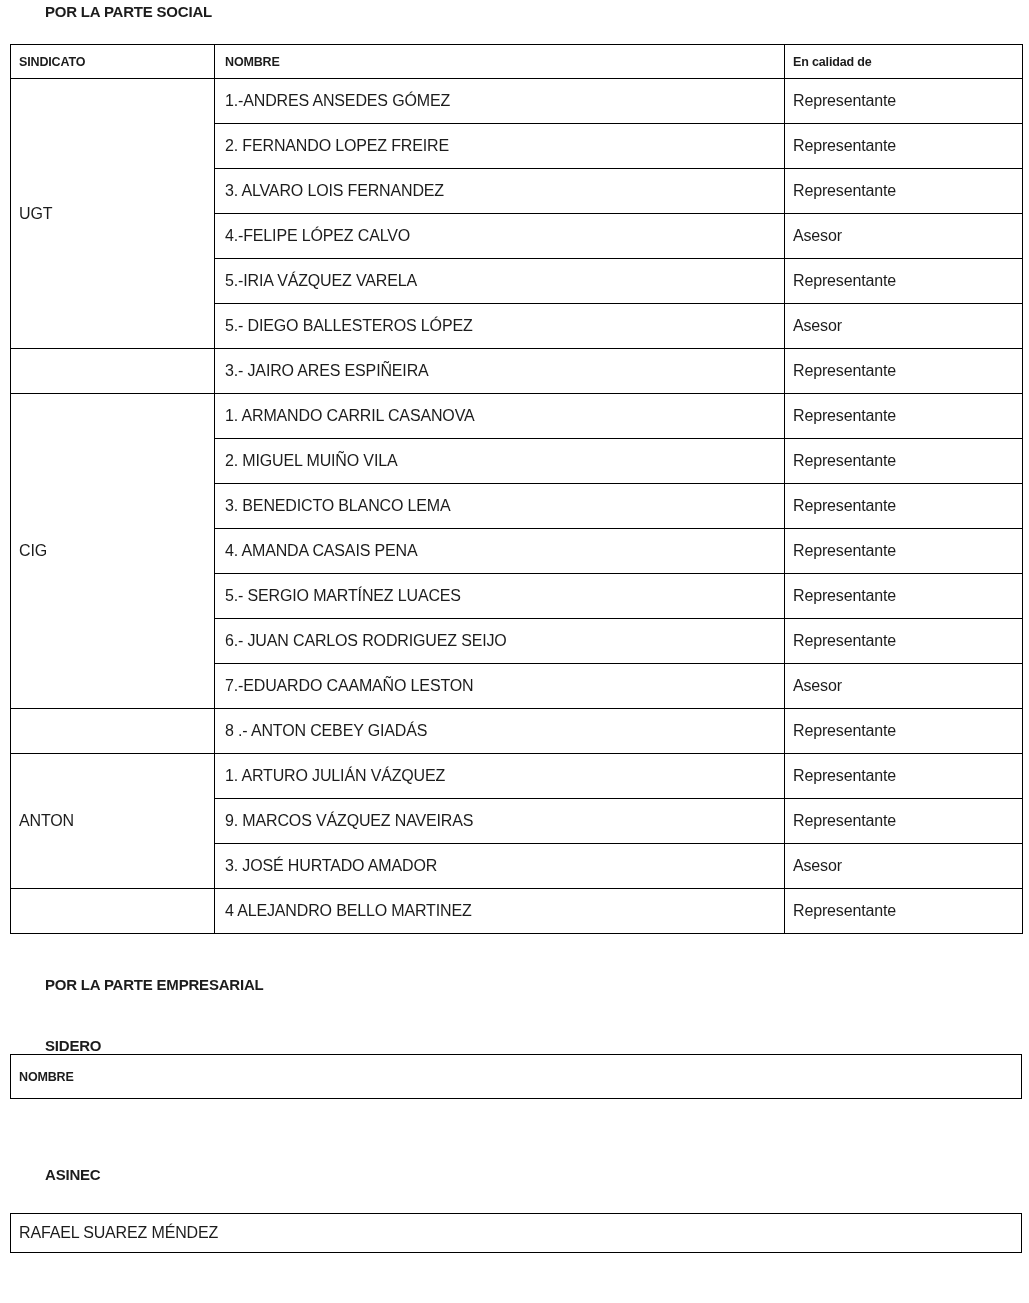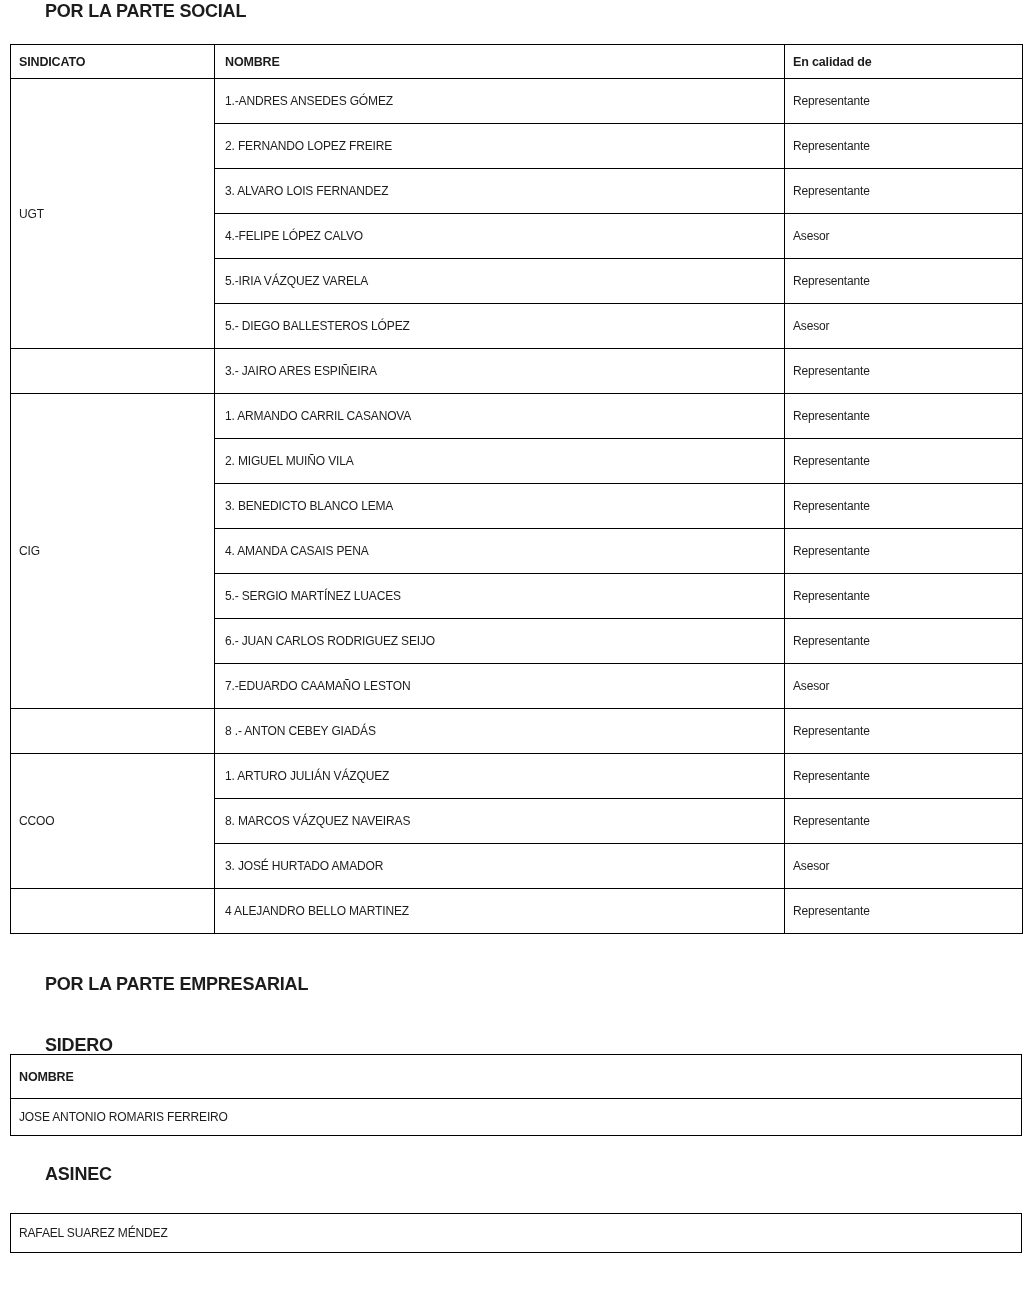--- a/index.html
+++ b/index.html
@@ -7,38 +7,38 @@
   .page {
     position:relative;
     width:1029px; height:1303px;
     background:#ffffff;
     font-family:"Liberation Sans", sans-serif;
     color:#1c1c1c;
     overflow:hidden;
   }
   .hdg {
     position:absolute; left:45px;
-    font-size:18px; font-weight:bold;
+    font-size:15px; font-weight:bold;
     letter-spacing:-0.2px; line-height:19px;
     white-space:nowrap;
   }
   #h-social      { top:2px; }
   #h-empresarial { top:975px; }
   #h-sidero      { top:1036px; }
   #h-asinec      { top:1165px; }
 
   table {
     position:absolute; left:10px;
     width:1012px;
     border-collapse:collapse; table-layout:fixed;
     background:#ffffff;
   }
   td, th {
     border:1.5px solid #000000;
-    font-size:12px; letter-spacing:-0.15px;
+    font-size:16px; letter-spacing:-0.15px;
     vertical-align:middle; text-align:left;
     padding:0 6px 0 8px;
     overflow:hidden; white-space:nowrap;
   }
   th { font-weight:bold; font-size:12.5px; }
   .col-nombre { padding-left:10px; }
 
   #t-social { top:44px; }
   #t-social tr        { height:45px; }
   #t-social tr.hdr    { height:34px;padding-left:8px; }
@@ -132,26 +132,26 @@
       <td>Asesor</td>
     </tr>
 
     <tr>
       <td></td>
       <td class="col-nombre">8 .- ANTON CEBEY GIADÁS</td>
       <td>Representante</td>
     </tr>
 
     <tr>
-      <td rowspan="3">CCOO</td>
+      <td rowspan="3">ANTON</td>
       <td class="col-nombre">1. ARTURO JULIÁN VÁZQUEZ</td>
       <td>Representante</td>
     </tr>
     <tr>
-      <td class="col-nombre">8. MARCOS VÁZQUEZ NAVEIRAS</td>
+      <td class="col-nombre">9. MARCOS VÁZQUEZ NAVEIRAS</td>
       <td>Representante</td>
     </tr>
     <tr>
       <td class="col-nombre">3. JOSÉ HURTADO AMADOR</td>
       <td>Asesor</td>
     </tr>
 
     <tr>
       <td></td>
       <td class="col-nombre">4 ALEJANDRO BELLO MARTINEZ</td>
@@ -162,23 +162,20 @@
 
   <div id="h-empresarial" class="hdg">POR LA PARTE EMPRESARIAL</div>
 
   <div id="h-sidero" class="hdg">SIDERO</div>
 
   <table id="t-sidero">
     <tbody>
         <tr class="hdr">
       <th>NOMBRE</th>
     </tr>
-    <tr class="body">
-      <td>JOSE ANTONIO ROMARIS FERREIRO</td>
-    </tr>
   </tbody>
     </table>
 
   <div id="h-asinec" class="hdg">ASINEC</div>
 
   <table id="t-asinec">
     <tbody>
         <tr>
       <td>RAFAEL SUAREZ MÉNDEZ</td>
     </tr>

